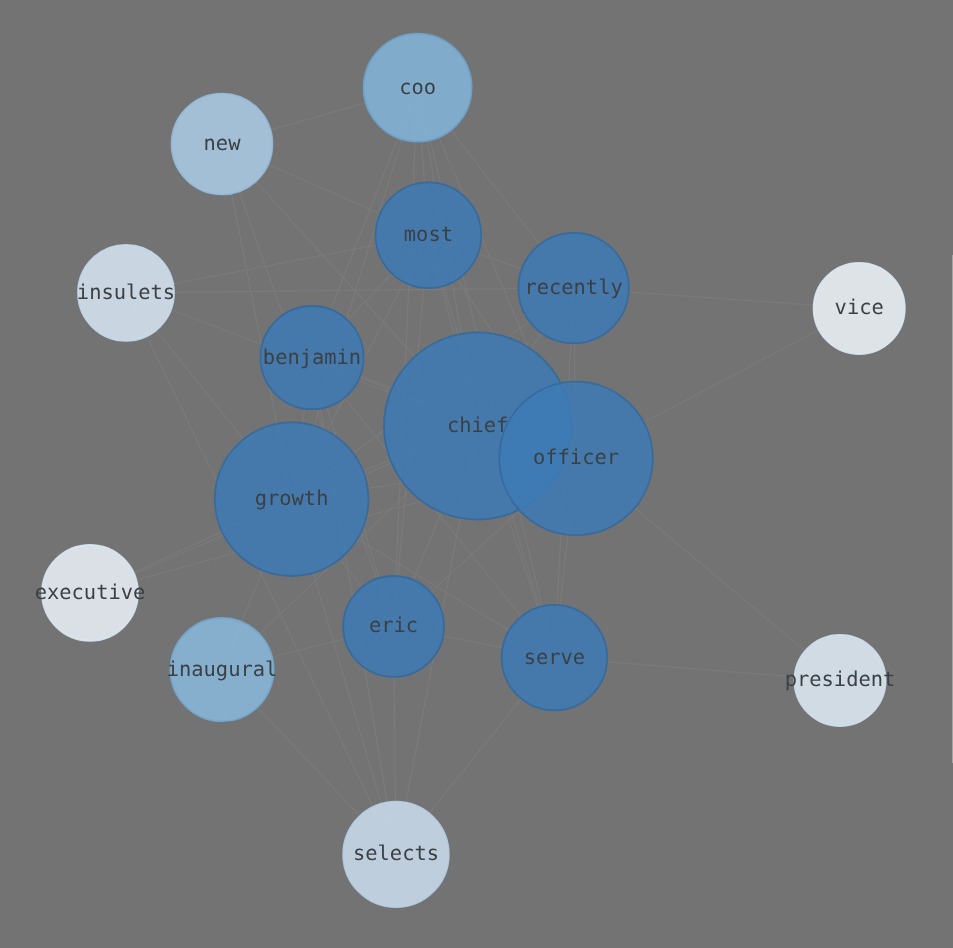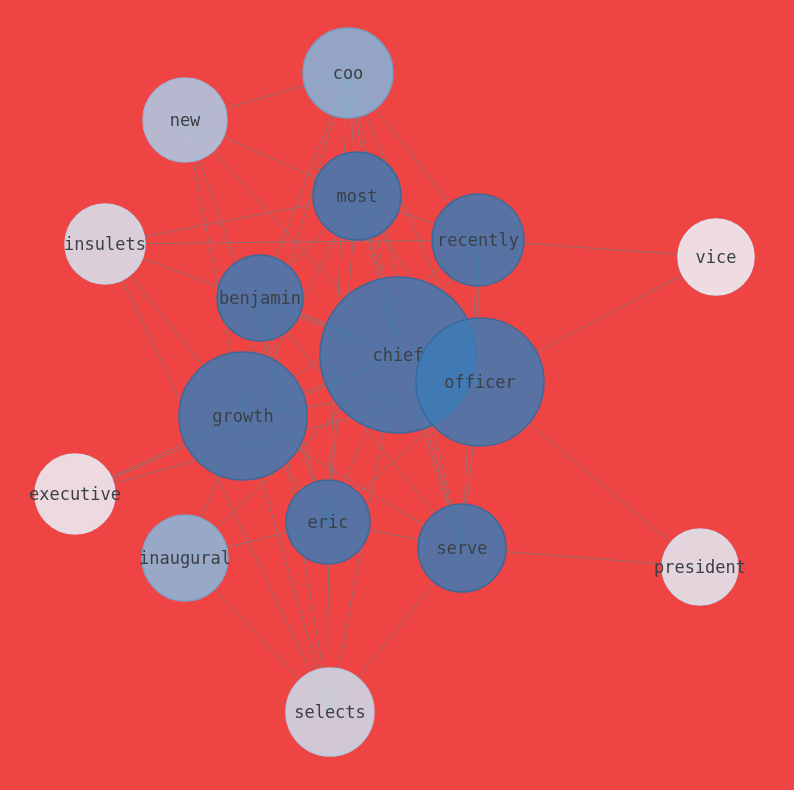--- a/index.html
+++ b/index.html
@@ -8,21 +8,21 @@
     background: #ffffff;
     width: 794px;
     height: 790px;
     overflow: hidden;
     font-family: "DejaVu Sans Mono", "Liberation Mono", monospace;
   }
   #canvas-wrap {
     position: relative;
     width: 794px;
     height: 790px;
-    background: #ef4444;
+    background: #737373;
   }
   svg text {
     font-family: "DejaVu Sans Mono", "Liberation Mono", monospace;
     pointer-events: none;
   }
 </style>
 </head>
 <body>
 
 <div id="canvas-wrap">

